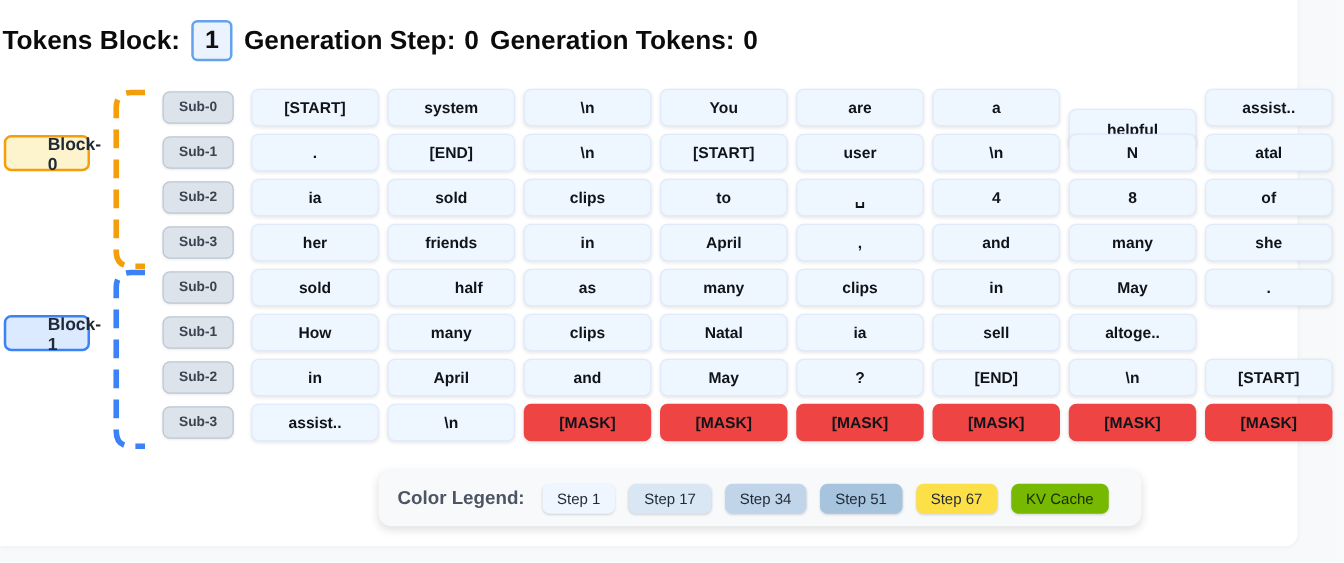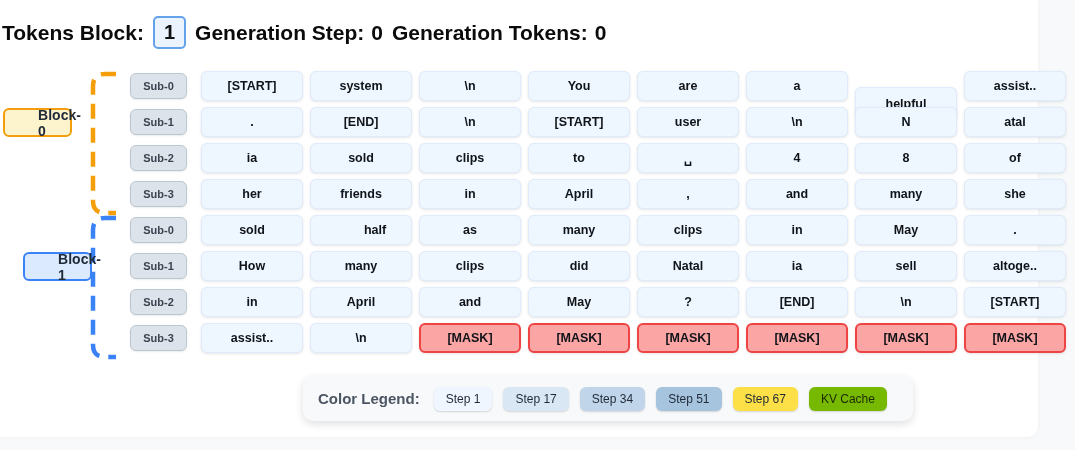--- a/index.html
+++ b/index.html
@@ -67,21 +67,21 @@
     height: 30px;
     display: flex; align-items: center; justify-content: center;
     background: #eef6ff;
     border: 1px solid #dfeafa;
     border-radius: 6px;
     font-weight: bold; font-size: 12.5px; color: #101418;
     box-shadow: 0 1px 3px rgba(0,0,0,0.10);
     overflow: hidden; white-space: nowrap;
   }
   .token--mask {
-    background: #fca5a5;
+    background: #ef4444;
     border: 2px solid #ef4444;
   }
   
   #legend {
     position: absolute; left: 303px; top: 376px;
     width: 610px; height: 45px;
     background: #f8f9fa;
     border-radius: 10px;
     box-shadow: 0 3px 8px rgba(0,0,0,0.13);
     display: flex; align-items: center;
@@ -162,38 +162,37 @@
         <div class="token" style="height: 30px;">in</div>
         <div class="token" style="height: 30px;">April</div>
         <div class="token" style="height: 30px;">,</div>
         <div class="token" style="height: 30px;">and</div>
         <div class="token" style="height: 30px;">many</div>
         <div class="token" style="height: 30px;">she</div>
       </div>
       <svg class="bracket" width="32" height="147" style="top: 214px;">
         <path d="M30,4 L19,4 Q7,4 7,16 L7,131 Q7,143 19,143 L30,143" fill="none" stroke="#3b82f6" stroke-width="4.5" stroke-dasharray="15 9" stroke-linecap="butt"></path>
       </svg>
-      <div class="block-label" style="top: 252px; background: rgb(219, 234, 254); border-color: rgb(59, 130, 246); margin-left: 20px;">Block-1</div>
+      <div class="block-label" style="top: 252px; background: rgb(219, 234, 254); border-color: rgb(59, 130, 246);">Block-1</div>
       <div class="sub-btn" style="top: 217px;">Sub-0</div>
       <div class="token-row" style="top: 215px;">
         <div class="token" style="height: 30px;">sold</div>
         <div class="token" style="height: 30px; padding-left: 28px;">half</div>
         <div class="token" style="height: 30px;">as</div>
         <div class="token" style="height: 30px;">many</div>
         <div class="token" style="height: 30px;">clips</div>
         <div class="token" style="height: 30px;">in</div>
         <div class="token" style="height: 30px;">May</div>
         <div class="token" style="height: 30px;">.</div>
       </div>
       <div class="sub-btn" style="top: 253px;">Sub-1</div>
       <div class="token-row" style="top: 251px;">
         <div class="token" style="height: 30px;">How</div>
         <div class="token" style="height: 30px;">many</div>
         <div class="token" style="height: 30px;">clips</div>
-        <div class="token" style="height: 30px;">did</div>
         <div class="token" style="height: 30px;">Natal</div>
         <div class="token" style="height: 30px;">ia</div>
         <div class="token" style="height: 30px;">sell</div>
         <div class="token" style="height: 30px;">altoge..</div>
       </div>
       <div class="sub-btn" style="top: 289px;">Sub-2</div>
       <div class="token-row" style="top: 287px;">
         <div class="token" style="height: 30px;">in</div>
         <div class="token" style="height: 30px;">April</div>
         <div class="token" style="height: 30px;">and</div>

